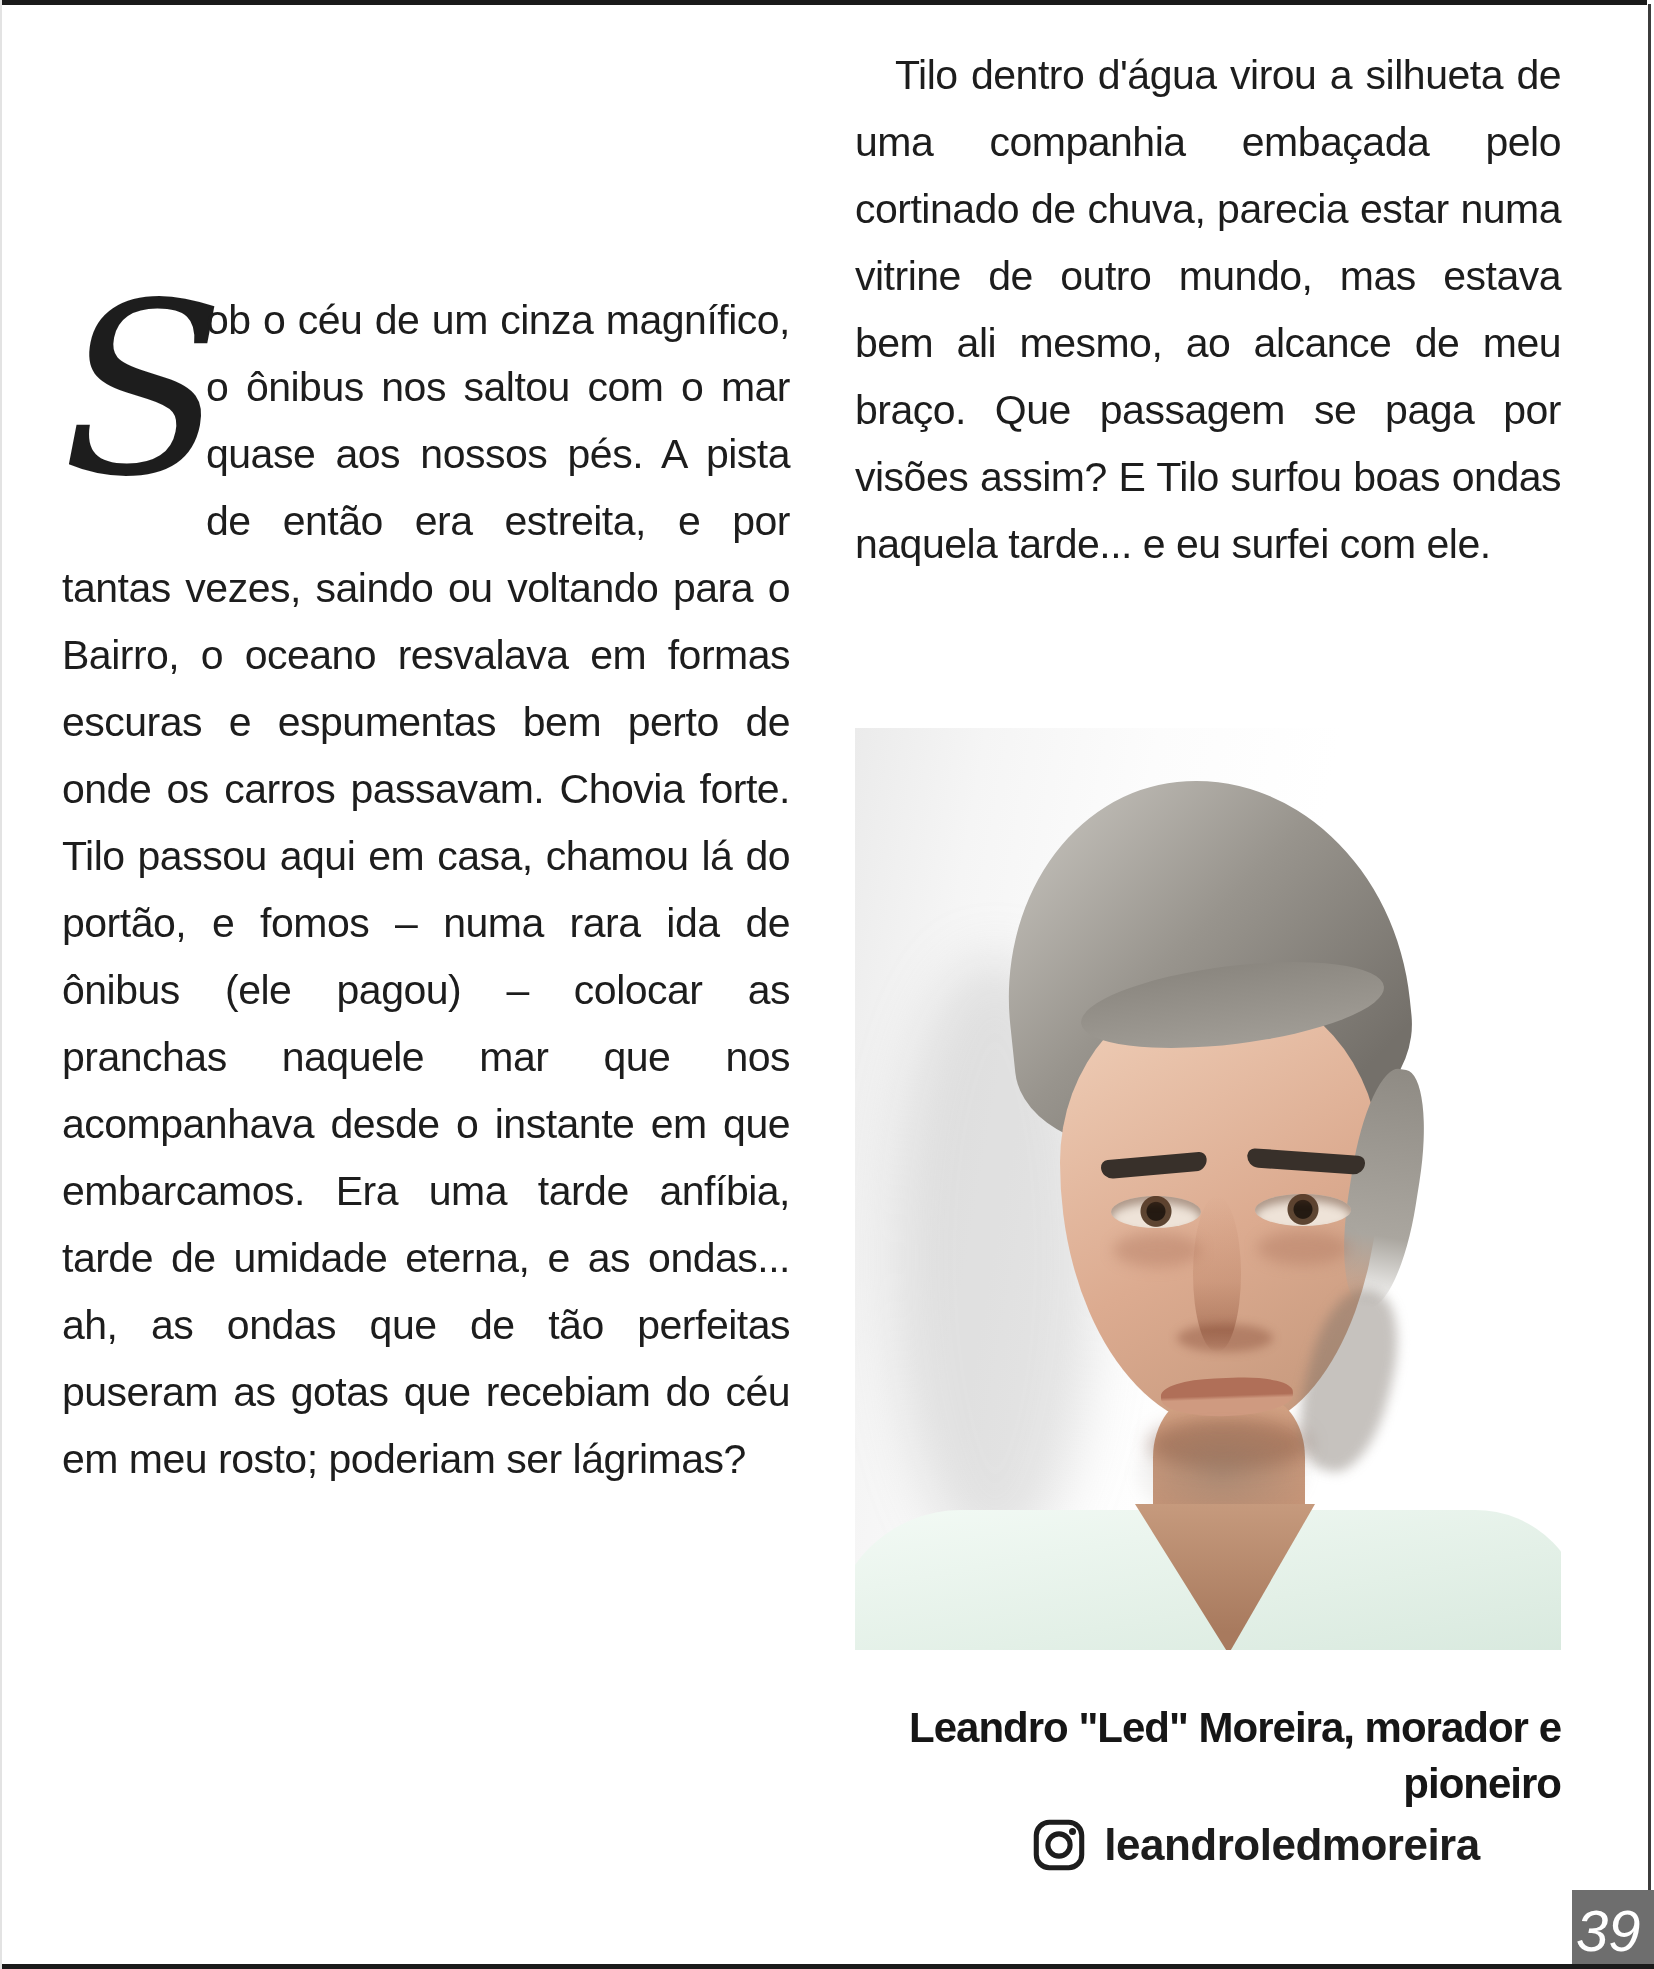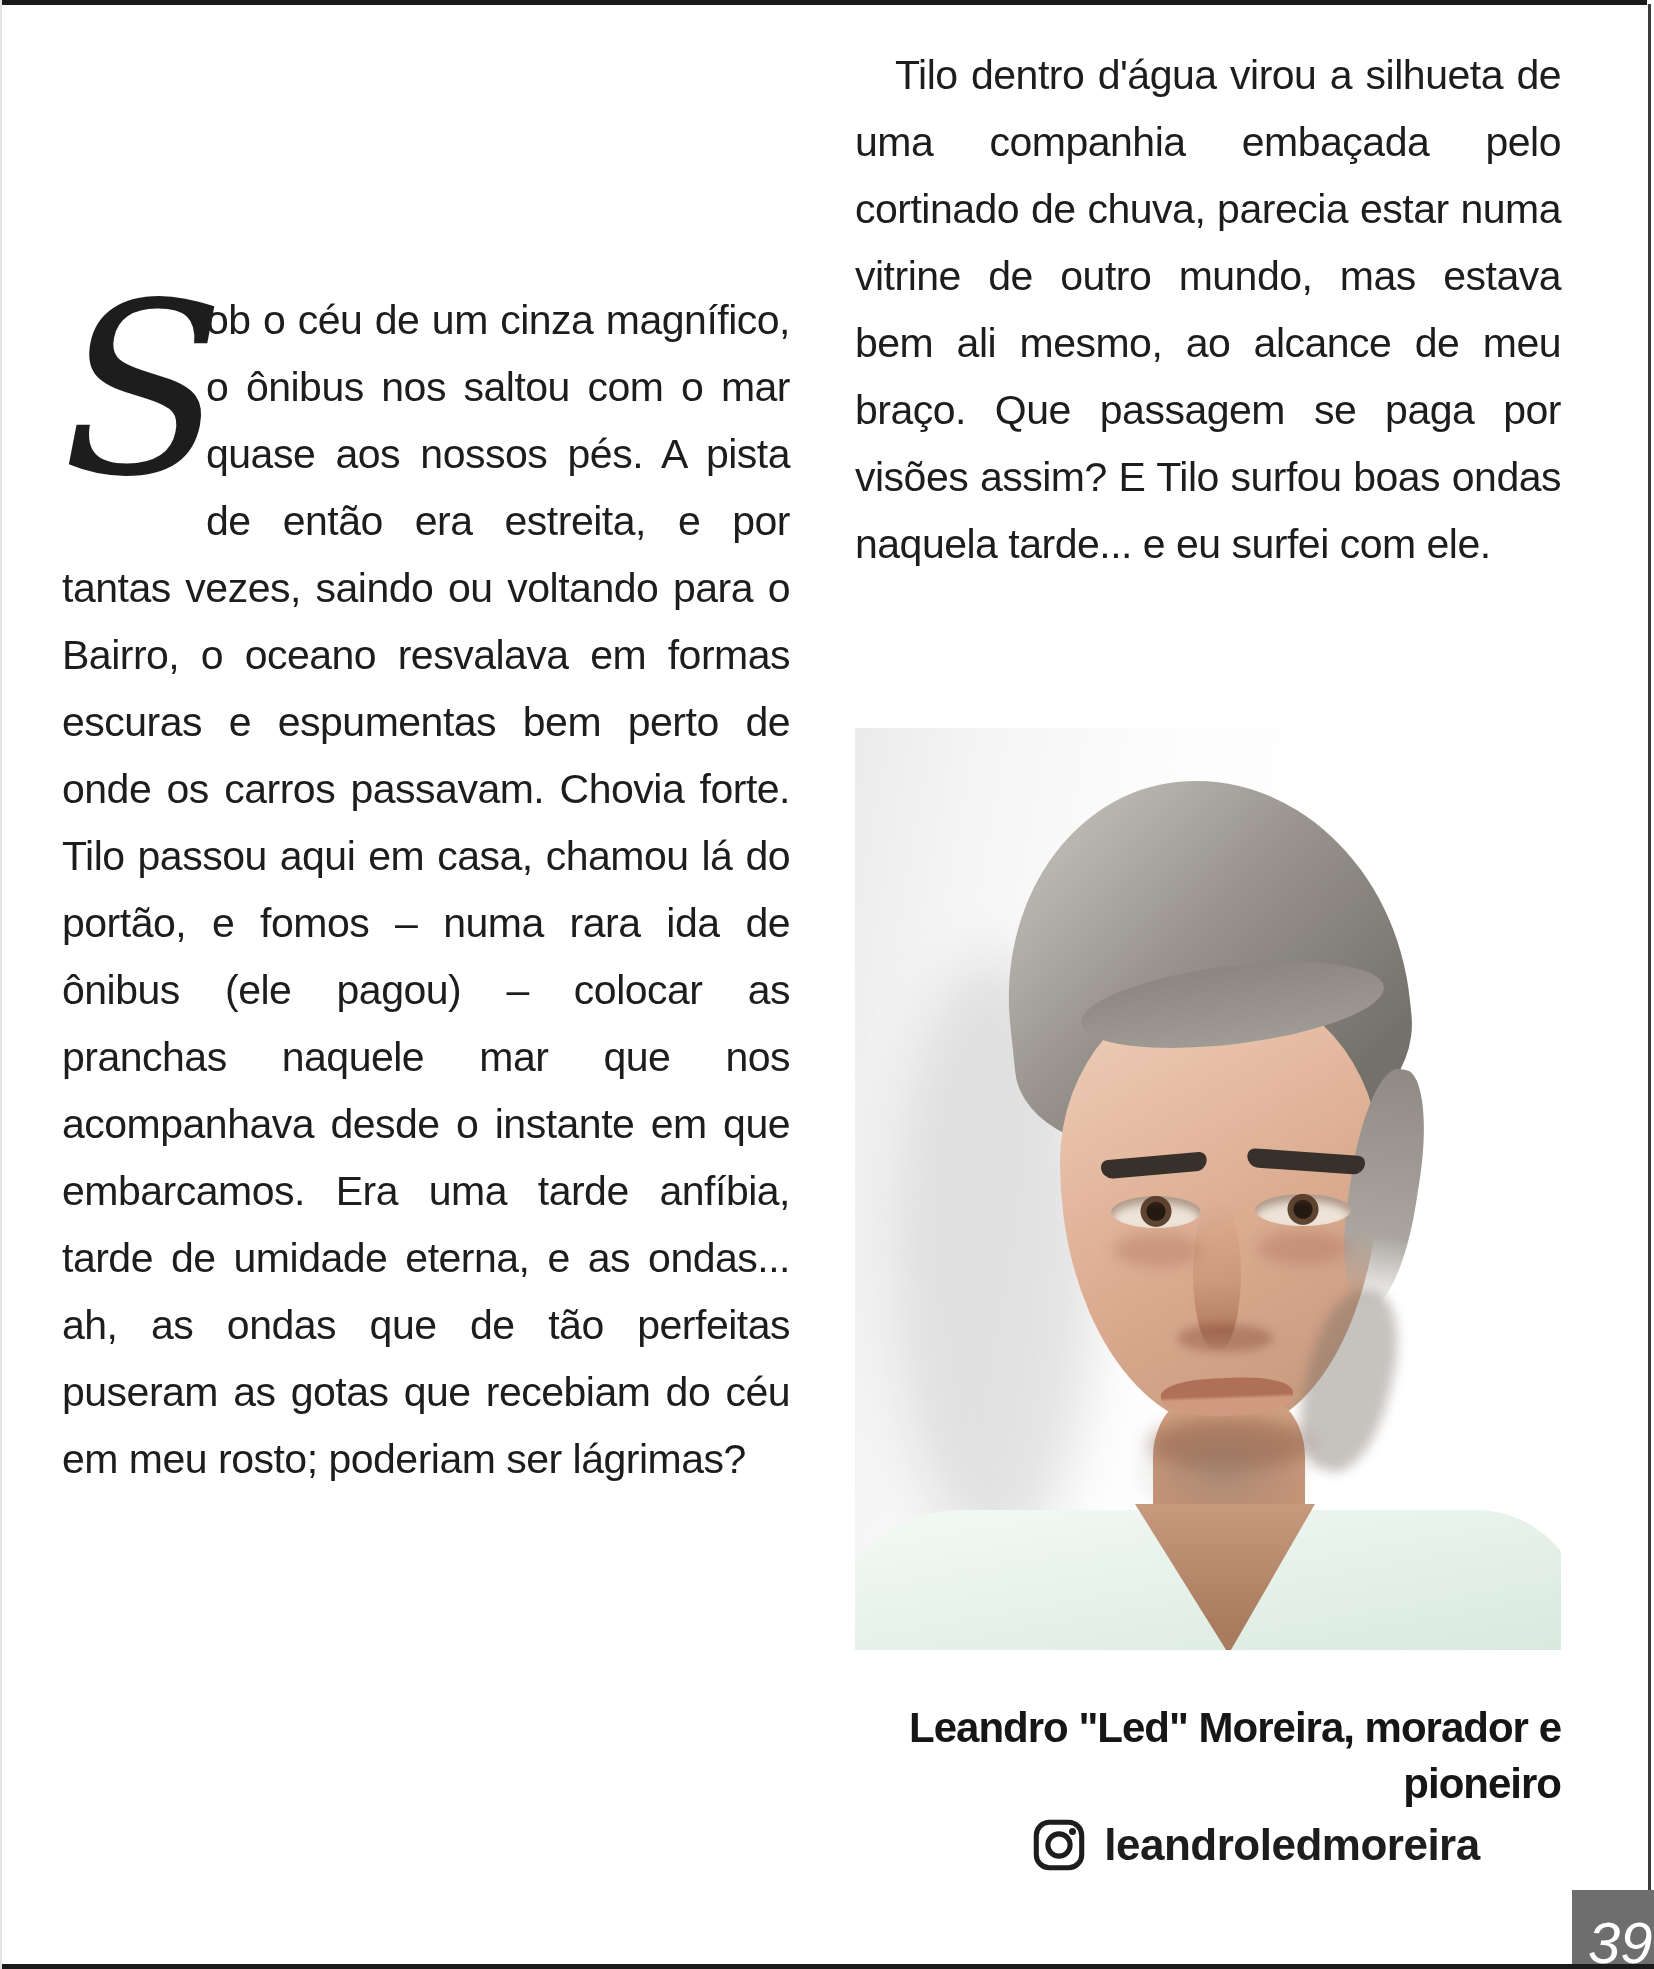--- a/index.html
+++ b/index.html
@@ -85,21 +85,21 @@
 
   
   .insta{position:absolute;left:902px;top:1810px;width:706px;height:70px;
     display:flex;align-items:center;justify-content:center;gap:16px;}
   .insta .handle{font-size:44px;font-weight:bold;letter-spacing:-0.5px;color:#1d1d1d;}
   .insta svg{display:block;}
 
   
   .pagenum{position:absolute;left:1572px;top:1890px;width:82px;height:74px;
     background:#6e6e6e;color:#ffffff;font-style:italic;font-size:58px;
-    line-height:74px;text-align:left;padding:16px;box-sizing:border-box;
+    line-height:74px;text-align:left;padding:4px;box-sizing:border-box;
     padding-right:8px;}
 </style>
 </head>
 <body>
 
 <div class="rule rule-top"></div>
 <div class="rule rule-right"></div>
 <div class="rule rule-bottom"></div>
 <div class="rule-left" style="position:absolute;"></div>
 

